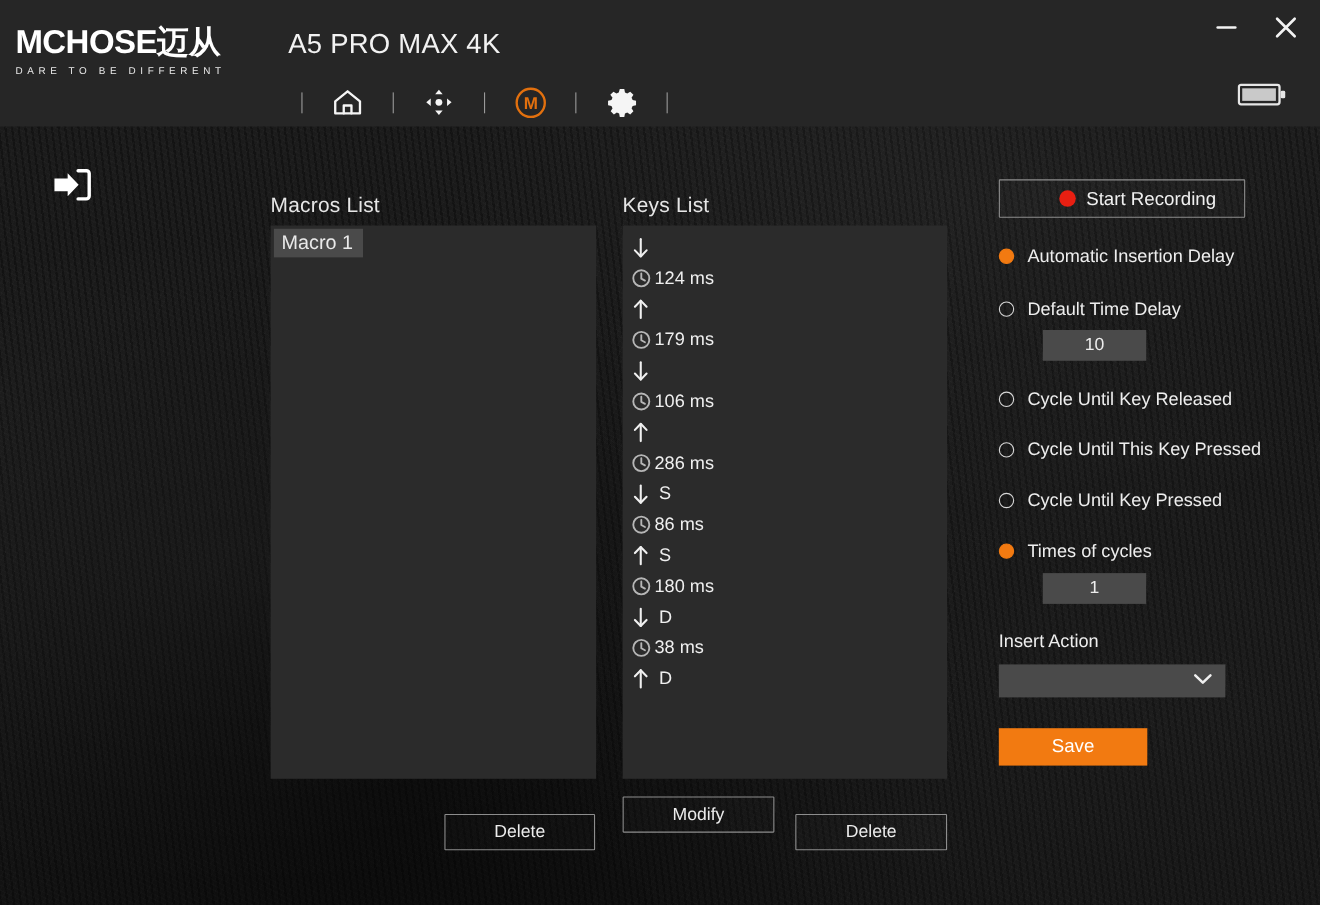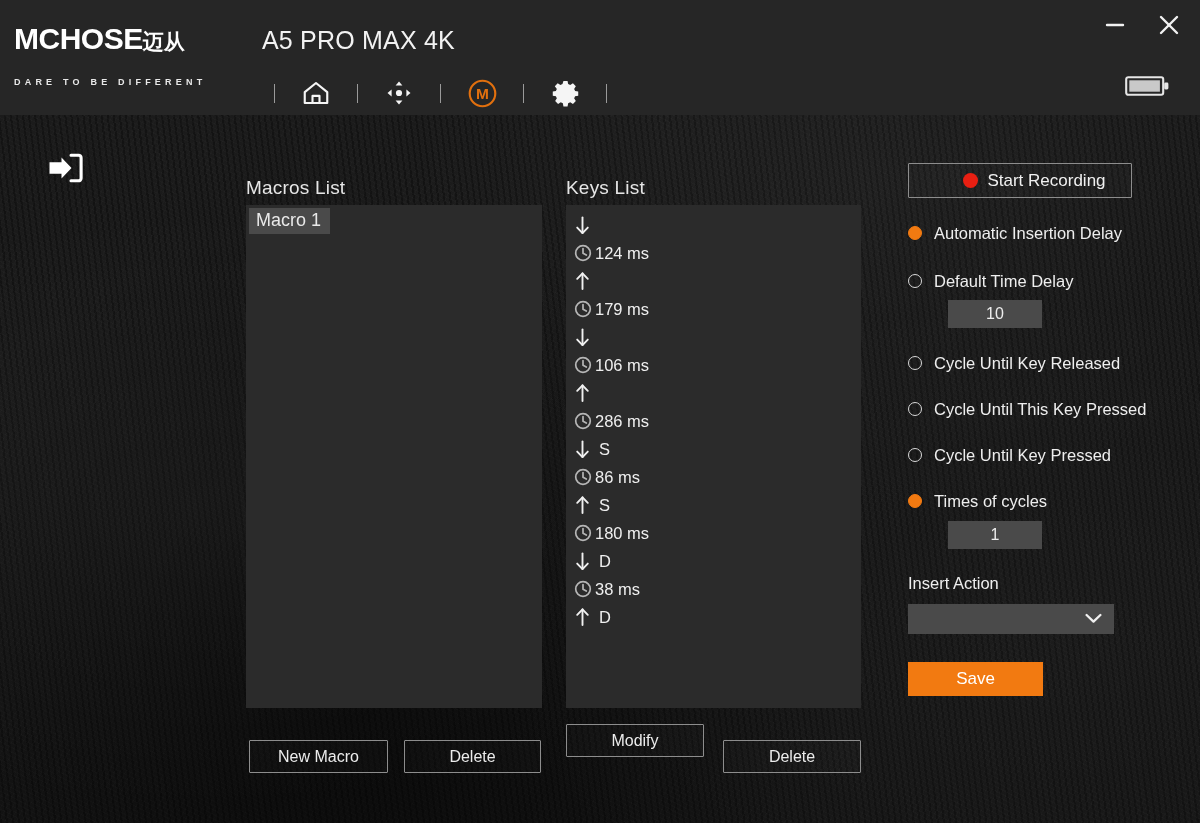--- a/index.html
+++ b/index.html
@@ -36,27 +36,27 @@
     width: 240px;
   }
   #logo-main {
     color: #ffffff;
     font-size: 30px;
     font-weight: bold;
     letter-spacing: -0.5px;
     line-height: 34px;
     white-space: nowrap;
   }
-  #logo-cn { font-size: 21px; letter-spacing: 0px; }
+  #logo-cn { font-size: 29px; letter-spacing: 0px; }
   #logo-tag {
     color: #e8e8e8;
     font-size: 9px;
-    font-weight: bold;
+    font-weight: normal;
     letter-spacing: 4.2px;
-    margin-top: 18px;
+    margin-top: 3px;
     white-space: nowrap;
   }
   #device-title {
     position: absolute; left: 262px; top: 26px;
     color: #f2f2f2;
     font-size: 25px;
     letter-spacing: 0.2px;
     white-space: nowrap;
   }
   #navbar {
@@ -481,21 +481,20 @@
             <svg width="19" height="21" viewBox="0 0 19 21" fill="none" stroke="#f0f0f0" stroke-width="1.9" stroke-linecap="round" stroke-linejoin="round">
               <line x1="9.5" y1="2.4" x2="9.5" y2="18"></line>
               <polyline points="4.2,7.8 9.5,2.3 14.8,7.8"></polyline>
             </svg>
           </span>
           <span class="keylabel">D</span>
         </div>
       </div>
   </div>
 
-  <div id="btn-new-macro" class="ghost-btn">New Macro</div>
   <div id="btn-del-macro" class="ghost-btn">Delete</div>
   <div id="btn-modify" class="ghost-btn">Modify</div>
   <div id="btn-del-key" class="ghost-btn">Delete</div>
 
   <div id="options">
 
     <div id="start-rec">
       <div id="rec-dot"></div>
       <div id="rec-label">Start Recording</div>
     </div>

